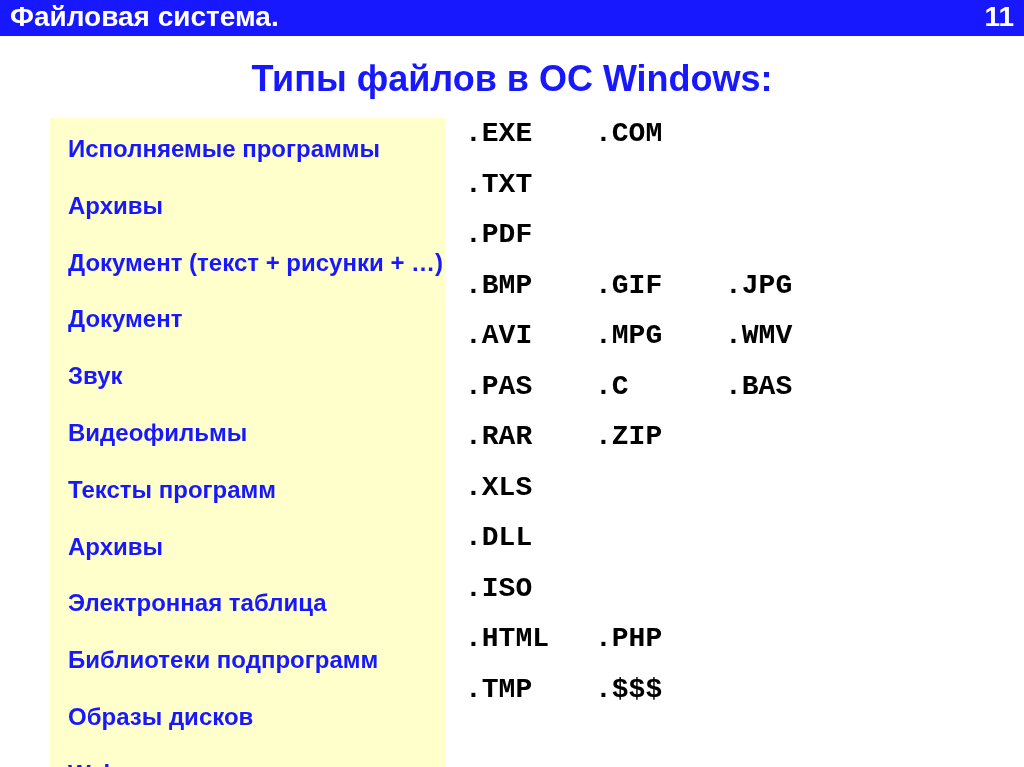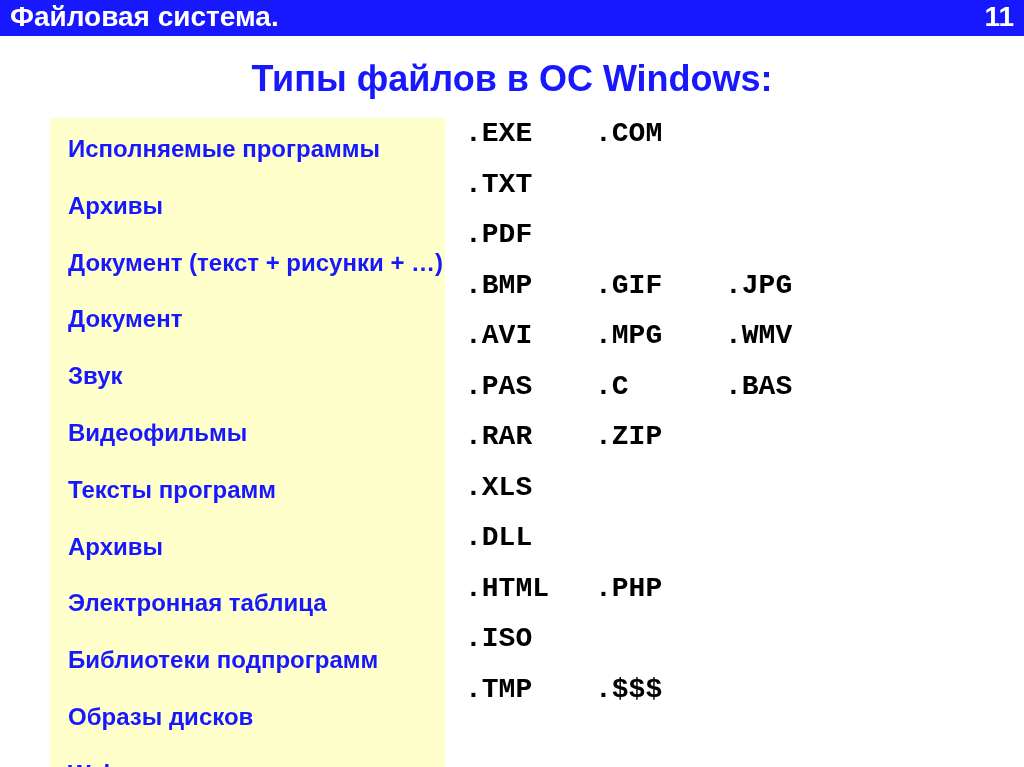--- a/index.html
+++ b/index.html
@@ -119,24 +119,24 @@
       <span class="ext-cell">.rar</span>
       <span class="ext-cell">.zip</span>
     </div>
     <div class="ext-row">
       <span class="ext-cell">.xls</span>
     </div>
     <div class="ext-row">
       <span class="ext-cell">.dll</span>
     </div>
     <div class="ext-row">
+      <span class="ext-cell">.iso</span>
+    </div>
+    <div class="ext-row">
       <span class="ext-cell">.html</span>
       <span class="ext-cell">.php</span>
-    </div>
-    <div class="ext-row">
-      <span class="ext-cell">.iso</span>
     </div>
     <div class="ext-row">
       <span class="ext-cell">.tmp</span>
       <span class="ext-cell">.$$$</span>
     </div>
   </div>
 </div>
 
 </body></html>

